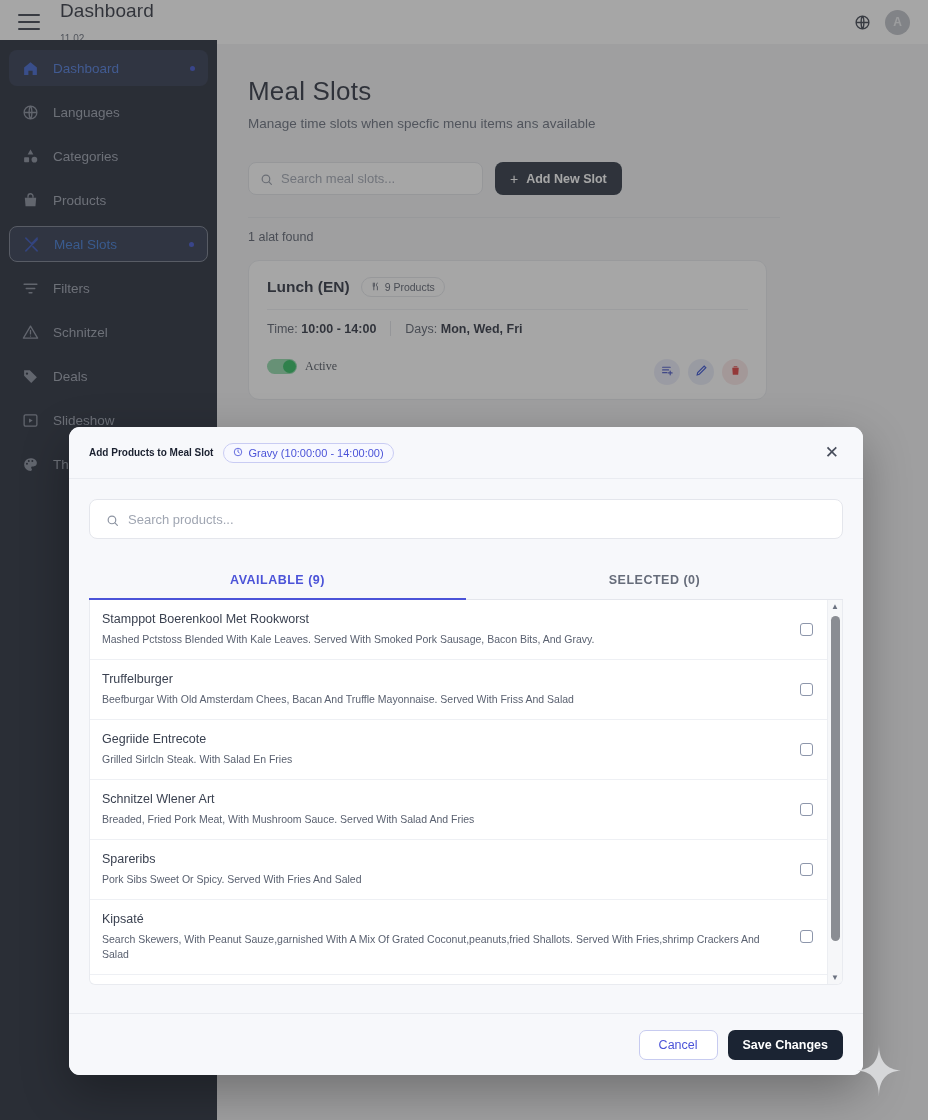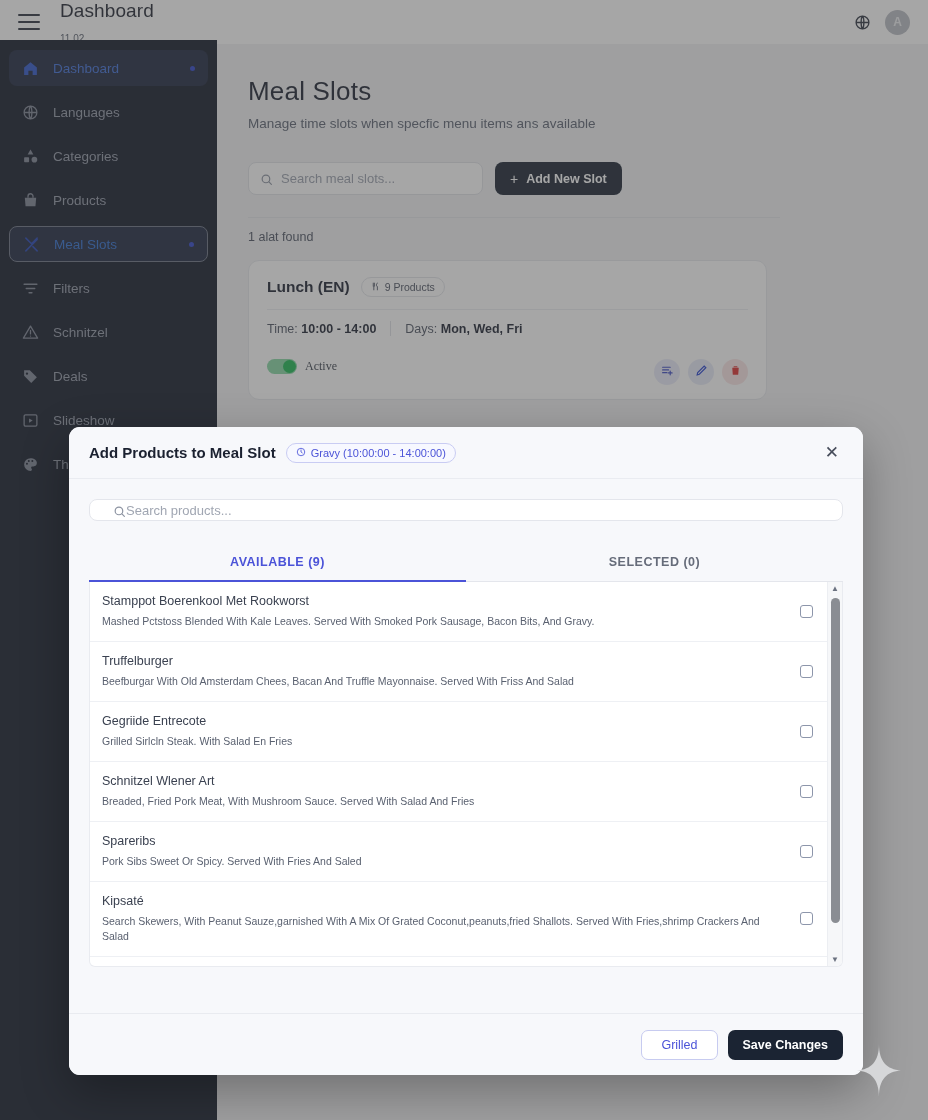--- a/index.html
+++ b/index.html
@@ -139,33 +139,33 @@
     position: absolute; left: 69px; top: 427px;
     width: 794px; height: 648px;
     background: #f7f8fb; border-radius: 11px;
     box-shadow: 0 16px 48px rgba(0,0,0,0.30);
     z-index: 60; display: flex; flex-direction: column; overflow: hidden;
   }
   .modal-head {
     height: 52px; flex: none; display: flex; align-items: center;
     padding: 0 20px; border-bottom: 1px solid #eaecf1; background: #f7f8fb;
   }
-  .modal-title { font-size: 15px; font-weight: 700; color: #1b2130; }
+  .modal-title { font-size: 10px; font-weight: 700; color: #1b2130; }
   .modal-chip {
     display: flex; align-items: center; gap: 5px;
     margin-left: 10px; padding: 3px 9px;
     border: 1px solid #c9ccf3; border-radius: 13px;
     font-size: 11px; color: #4b53d8; background: #f7f8ff;
   }
   .modal-close { margin-left: auto; font-size: 17px; color: #474d5b; cursor: pointer; line-height: 1; padding: 4px; }
 
   .modal-body { flex: 1; padding: 20px 20px 0 20px; display: flex; flex-direction: column; min-height: 0; }
   .modal-search {
-    height: 22px; background: #fff; border: 1px solid #e4e6ec; border-radius: 8px;
-    display: flex; align-items: center; padding: 0 23px; flex: none;
+    height: 40px; background: #fff; border: 1px solid #e4e6ec; border-radius: 8px;
+    display: flex; align-items: center; gap: 9px; padding: 0 16px; flex: none;
   }
   .modal-search .sic { width: 13px; height: 13px; color: #8d94a2; flex: none; }
   .modal-search input { border: none; outline: none; background: transparent; font-family: inherit; font-size: 13px; width: 100%; color: #1b2130; }
   .modal-search input::placeholder { color: #a0a6b2; }
 
   .tabs { display: flex; border-bottom: 1px solid #e4e6ec; margin-top: 22px; flex: none; }
   .tab {
     flex: 1; text-align: center; padding: 12px 0 11px;
     font-size: 12.5px; font-weight: 600; letter-spacing: .5px;
     color: #666c7a; cursor: pointer; border-bottom: 2px solid transparent;
@@ -533,21 +533,21 @@
 
         <div class="sbar">
           <div class="sbar-arrow up">▲</div>
           <div class="sbar-thumb"></div>
           <div class="sbar-arrow down">▼</div>
         </div>
       </div>
     </div>
 
     <div class="modal-foot">
-      <button class="btn-outline">Grilled</button>
+      <button class="btn-outline">Cancel</button>
       <button class="btn-save">Save Changes</button>
     </div>
   </div>
 
   <div class="sparkle">
     <svg viewBox="0 0 100 120" fill="currentColor">
       <path d="M50 0C50 40 68 58 100 60 68 62 50 80 50 120 50 80 32 62 0 60 32 58 50 40 50 0z"></path>
     </svg>
   </div>
 

